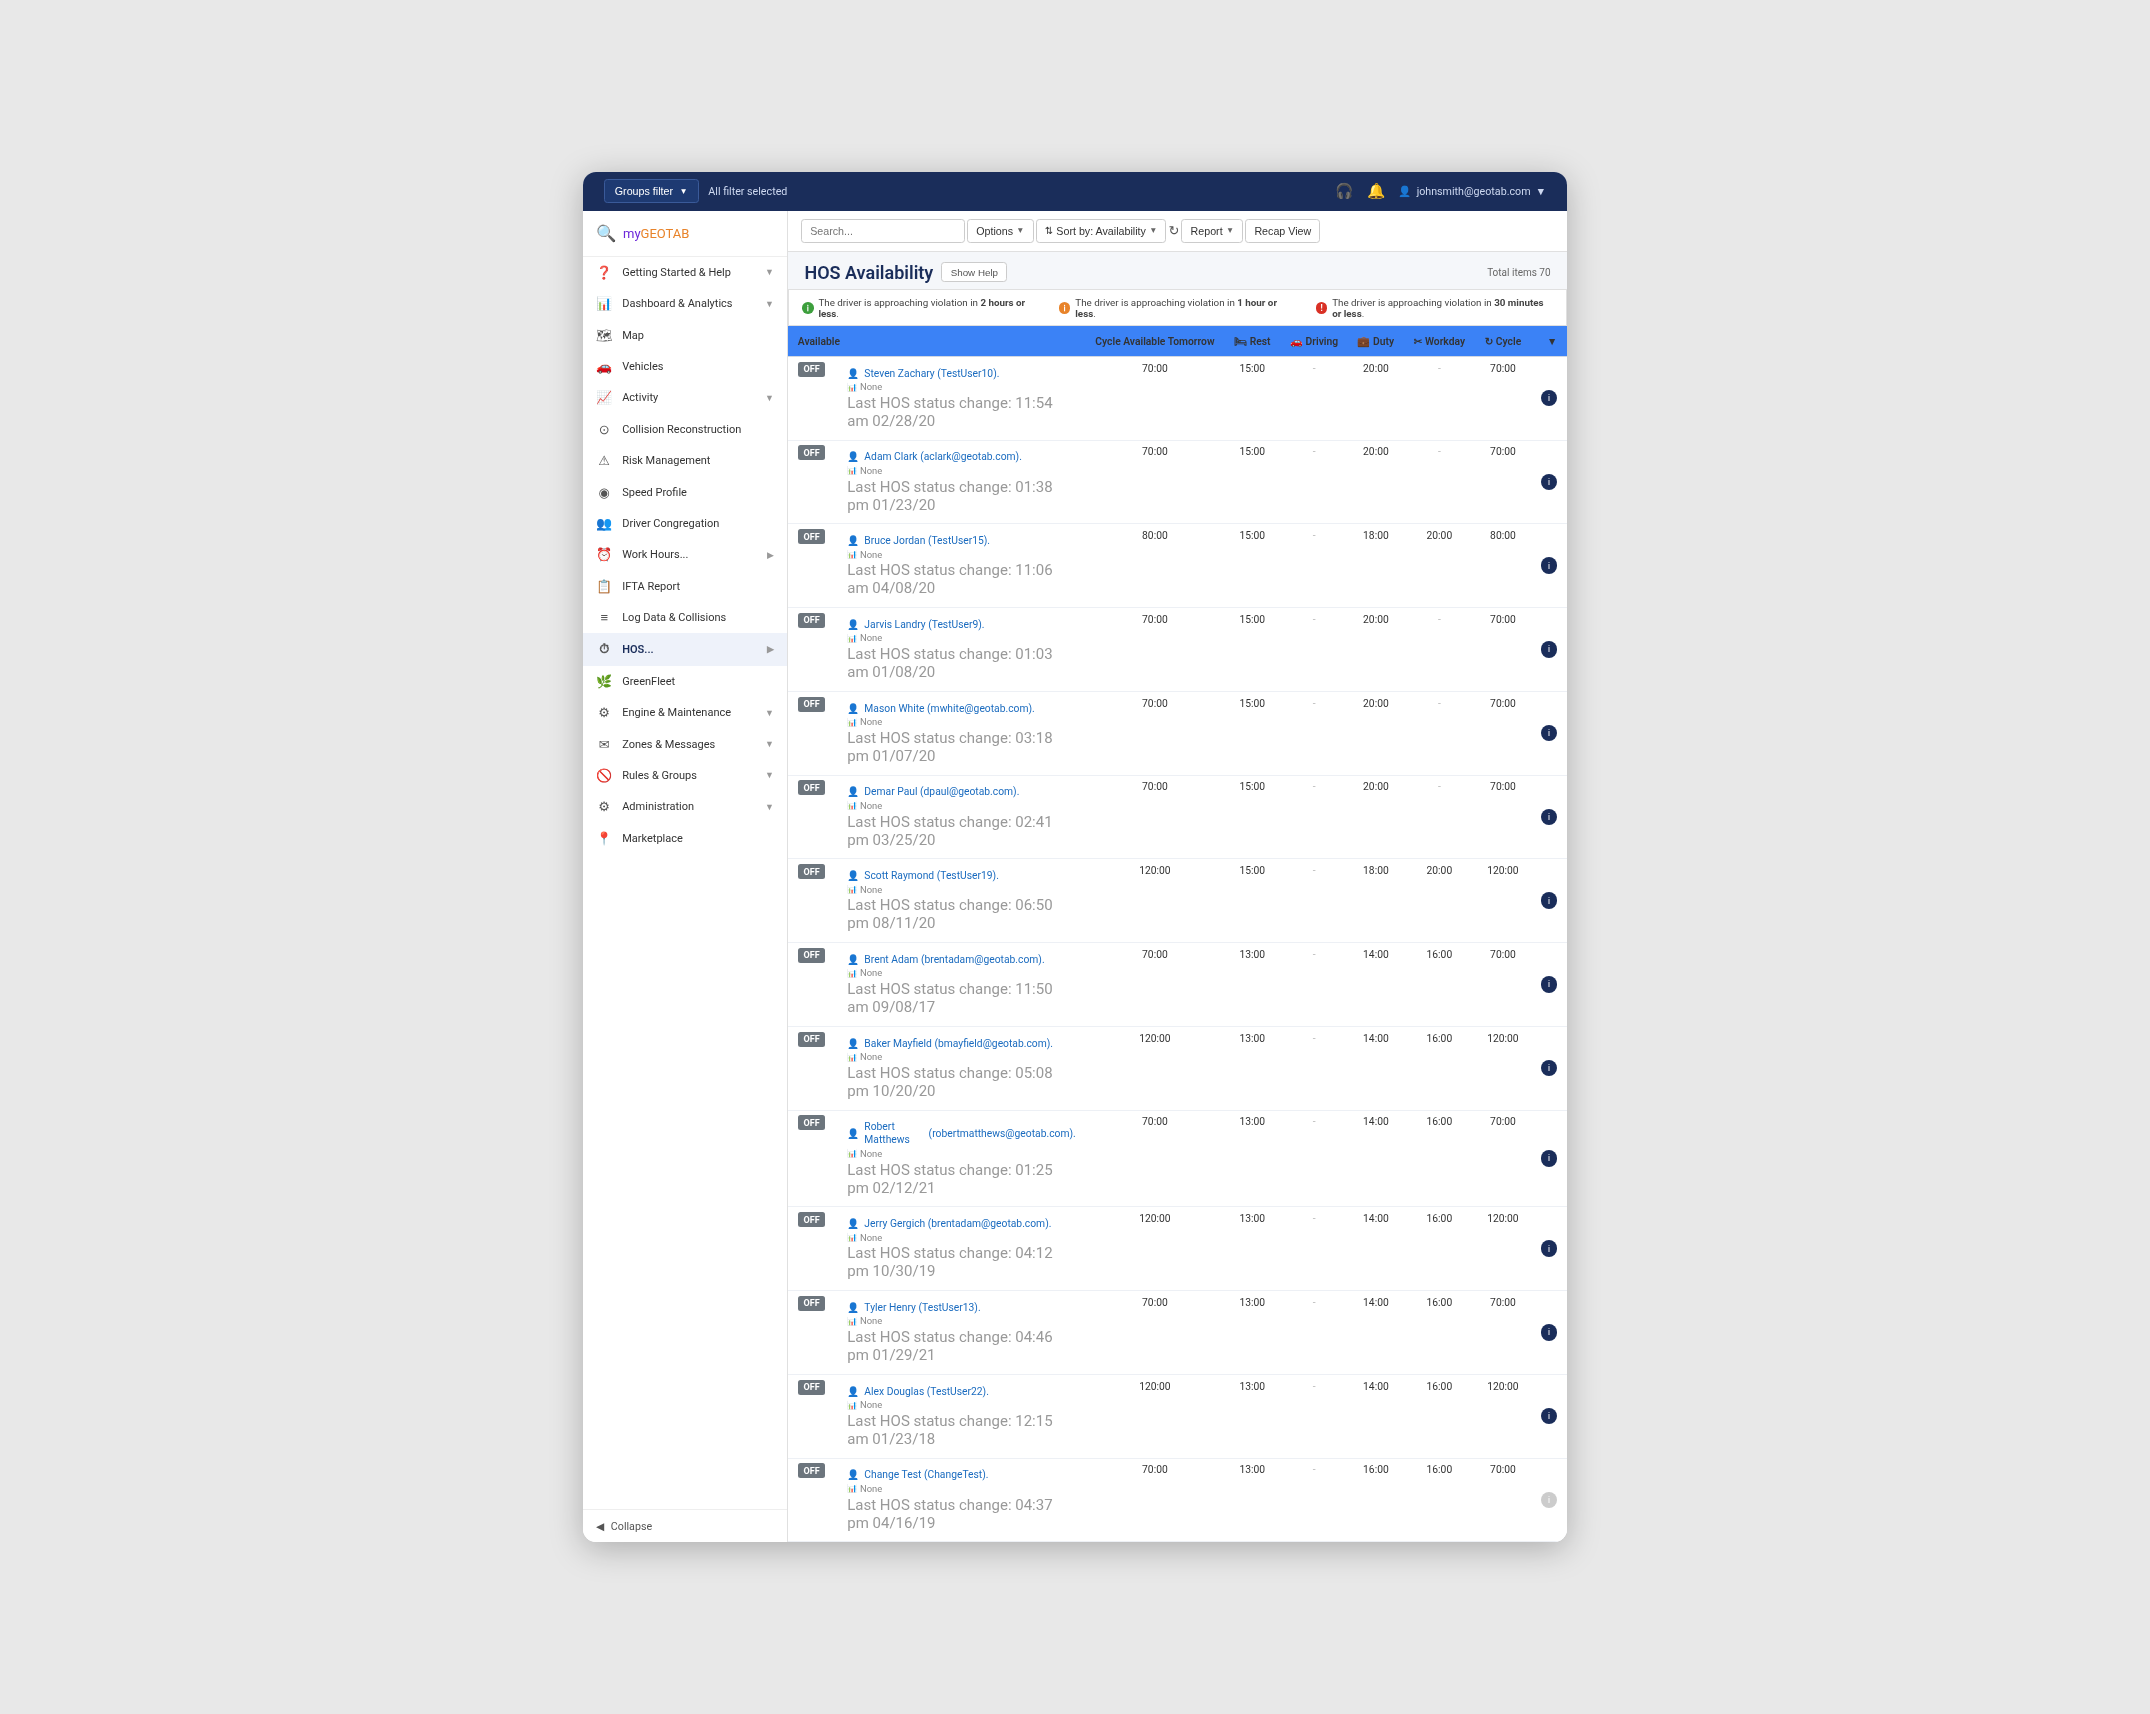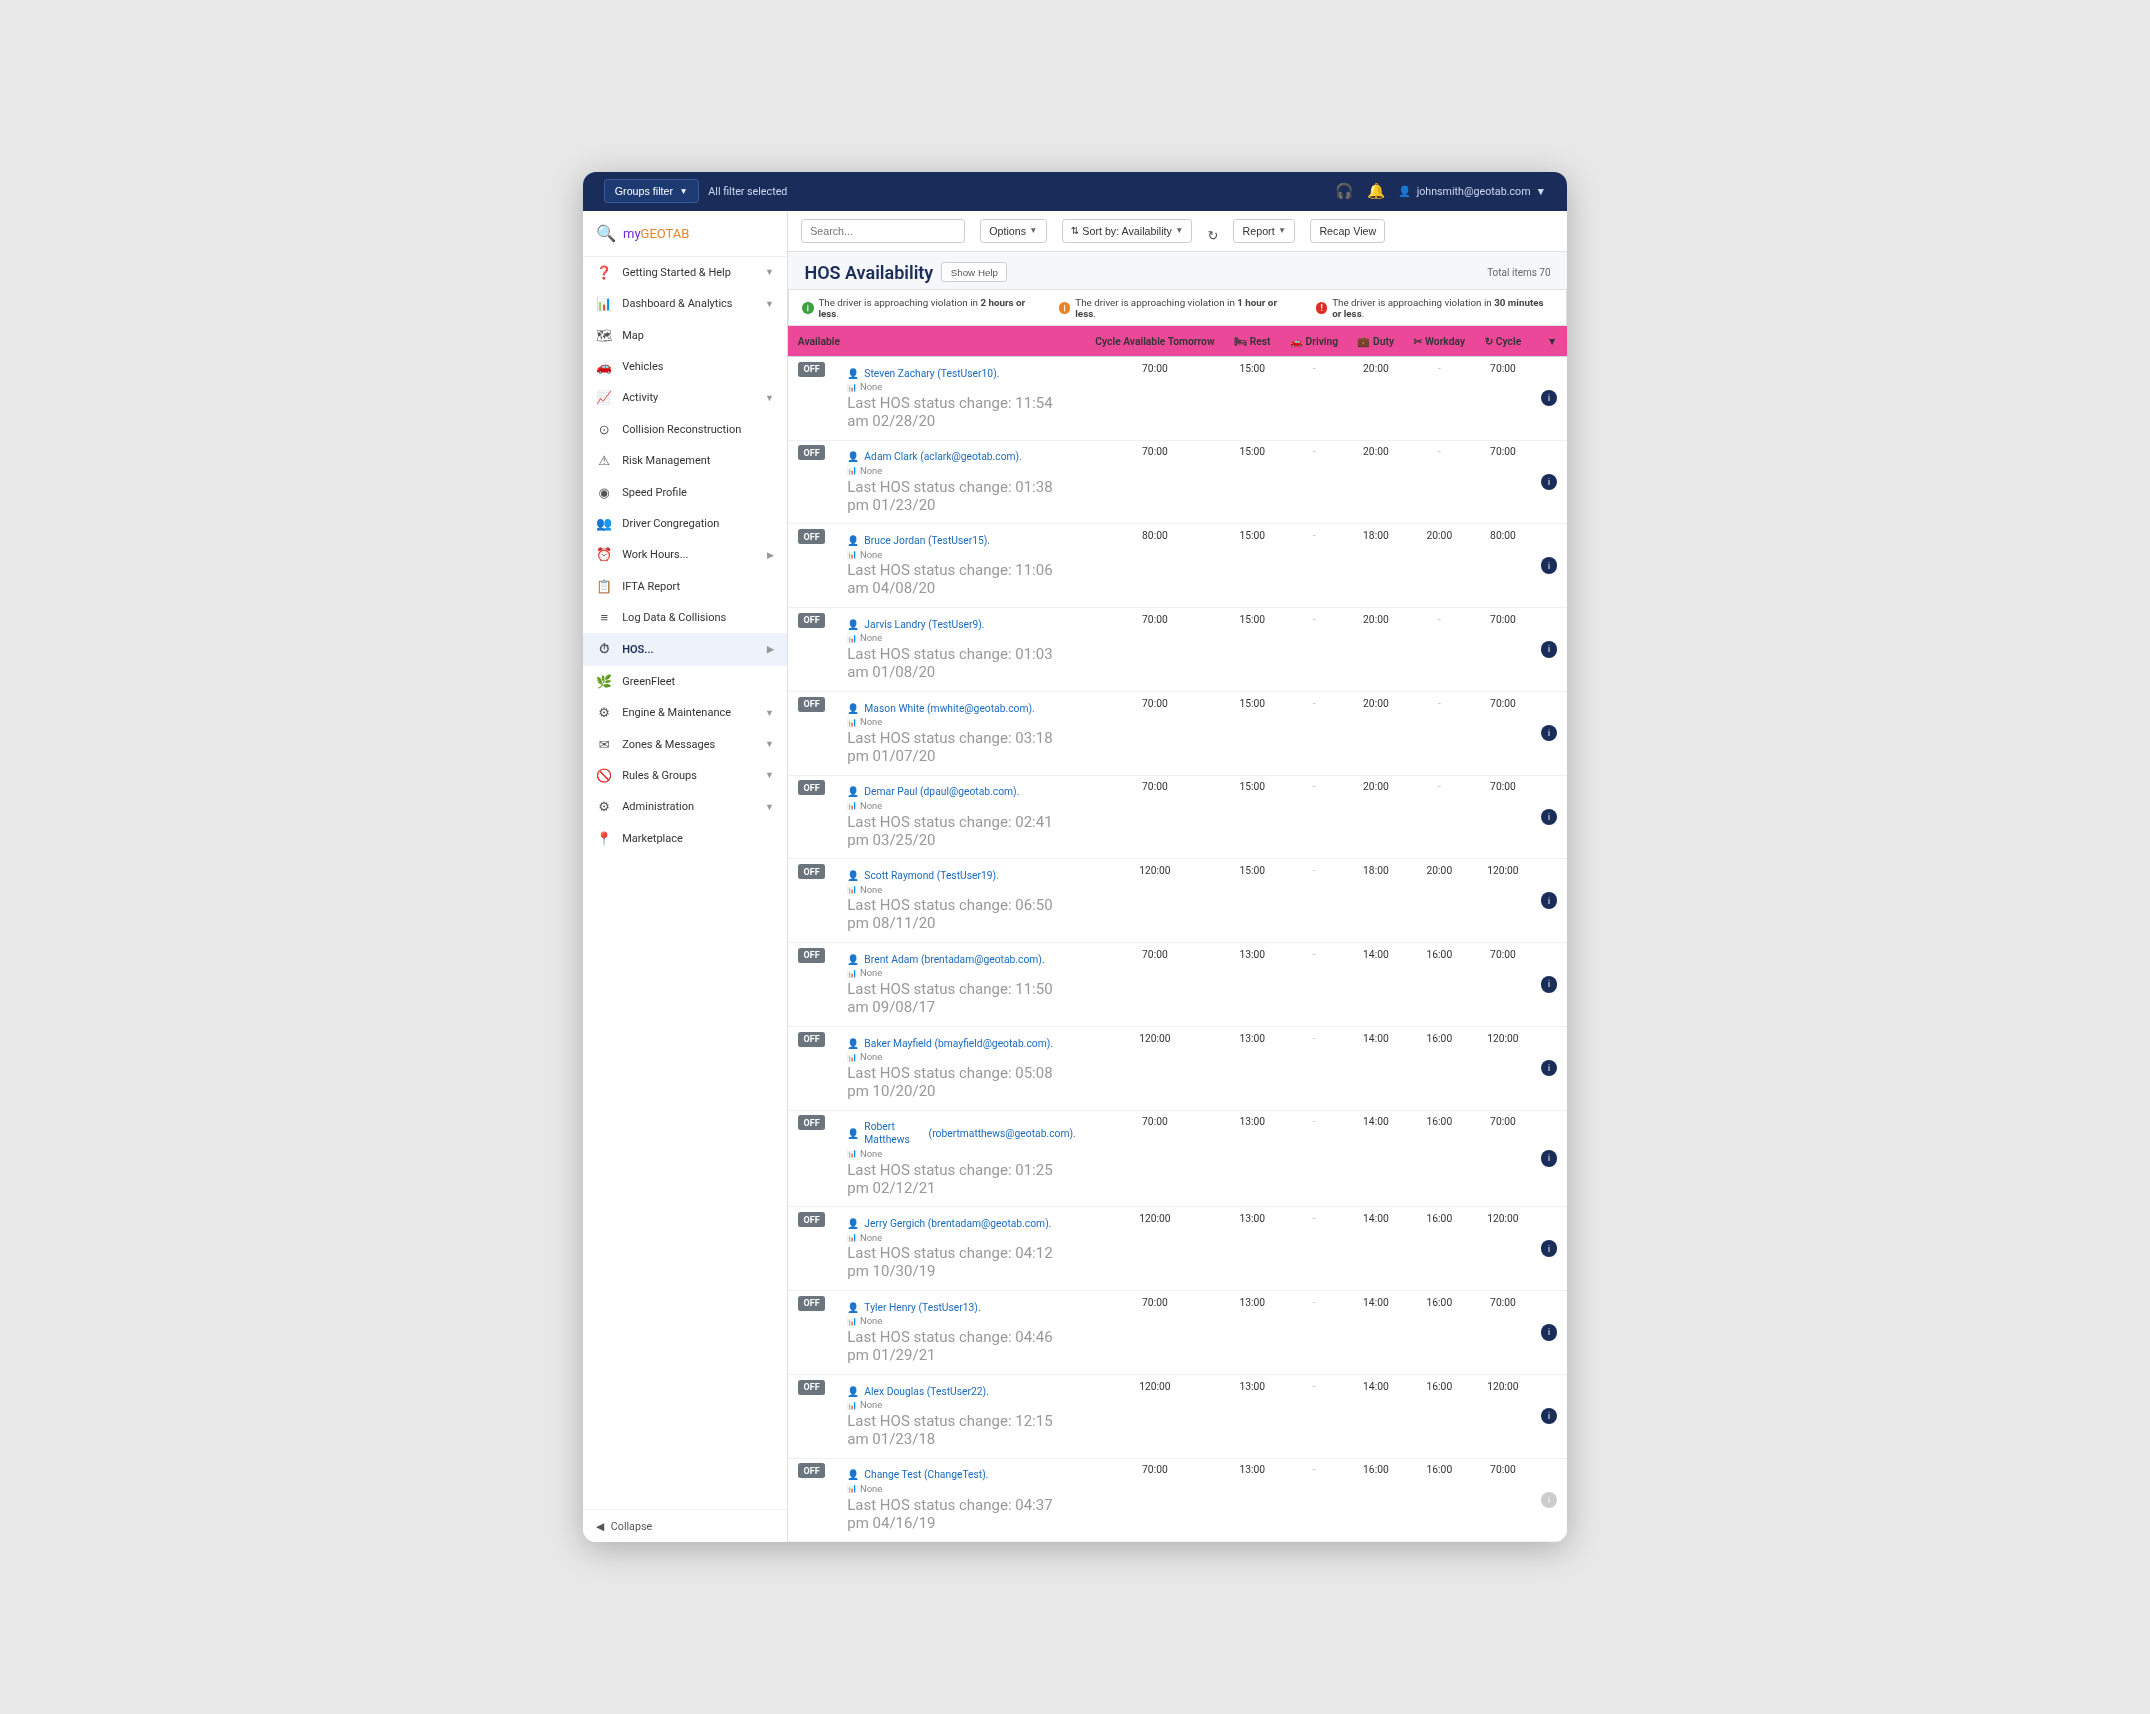--- a/index.html
+++ b/index.html
@@ -120,22 +120,22 @@
       display: flex;
       flex-direction: column;
       background: #f5f7fa;
       overflow: hidden;
     }
     
     .toolbar {
       background: #fff;
       padding: 8.2px 13px;
       display: flex;
-      align-items: flex-end;
-      gap: 15px;
+      align-items: center;
+      gap: 2px;
       border-bottom: 0.8px solid #e0e0e0;
     }
     .search-box {
       border: 0.8px solid #ccc;
       border-radius: 3.3px;
       padding: 4.9px 8.2px;
       font-size: 10.7px;
       width: 164px;
       color: #999;
     }
@@ -231,21 +231,21 @@
       overflow-y: auto;
       margin: 0;
       background: #fff;
     }
     table {
       width: 100%;
       border-collapse: collapse;
       font-size: 10.3px;
     }
     thead th {
-      background: #ec4899;
+      background: #3b82f6;
       padding: 8.2px 9.8px;
       text-align: center;
       font-weight: 600;
       color: #333;
       border-bottom: 1.6px solid #d0d7e3;
       white-space: nowrap;
       position: sticky;
       top: 0;
       z-index: 1;
     }

